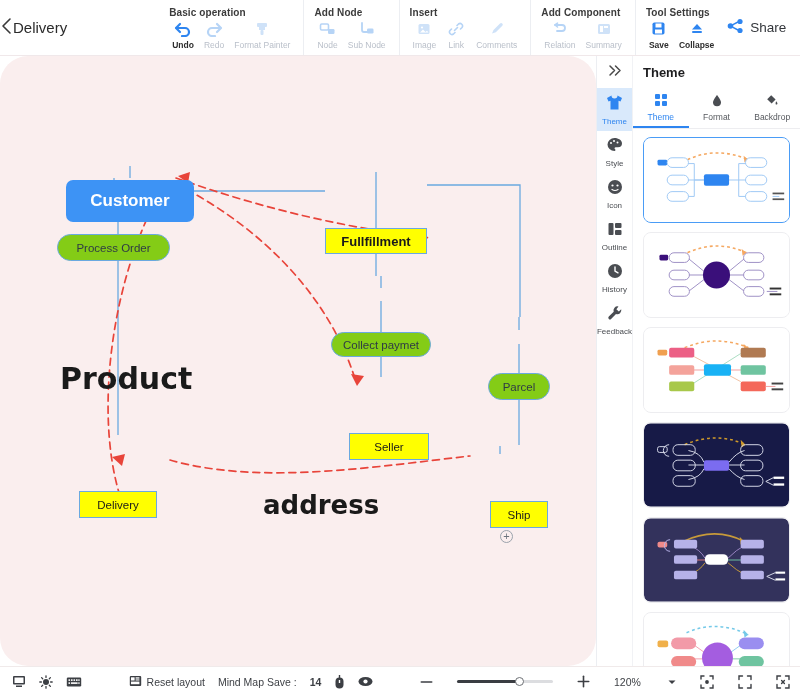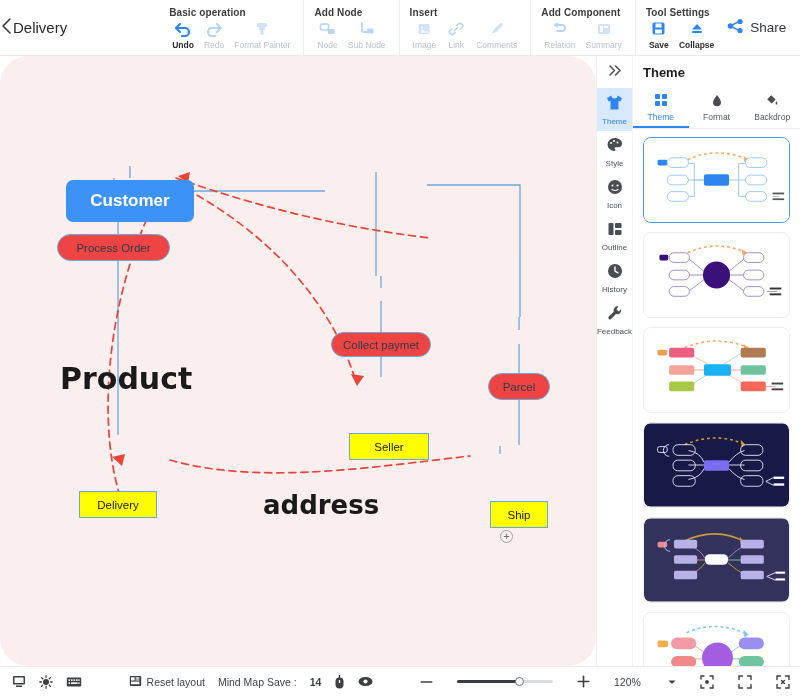--- a/index.html
+++ b/index.html
@@ -62,21 +62,21 @@
 
   .node {
     position: absolute; display: flex; align-items: center; justify-content: center;
     white-space: nowrap; cursor: pointer;
   }
   .n-root {
     background: #3d93f5; color: #ffffff; font-weight: bold; font-size: 17px;
     border-radius: 7px;
   }
   .n-pill {
-    background: #ef4444; border: 1.3px solid #6aa9e0; border-radius: 14px;
+    background: #84cc16; border: 1.3px solid #6aa9e0; border-radius: 14px;
     color: #2f3b45; font-size: 11.5px;
   }
   .n-yellow {
     background: #ffff00; border: 1.3px solid #6aa9e0;
     color: #1a1a1a; font-size: 11.5px;
   }
   .n-yellow.bold { font-weight: bold; font-size: 13px; }
   .free-label {
     position: absolute; font-weight: bold; color: #1a1a1a;
     font-family: "DejaVu Sans", sans-serif; white-space: nowrap;
@@ -362,20 +362,23 @@
         <polygon points="159,136 155,149 167,145"></polygon>
         <polygon points="112,401 125,398 122,410"></polygon>
       </g>
     </svg>
 
     <div class="node n-root" style="left:66px; top:124px; width:128px; height:42px;">
       <span>Customer</span>
     </div>
     <div class="node n-pill" style="left:57px; top:178px; width:113px; height:27px;">
       <span>Process Order</span>
+    </div>
+    <div class="node n-yellow bold" style="left:325px; top:172px; width:102px; height:26px;">
+      <span>Fullfillment</span>
     </div>
     <div class="node n-pill" style="left:331px; top:276px; width:100px; height:25px;">
       <span>Collect paymet</span>
     </div>
     <div class="node n-pill" style="left:488px; top:317px; width:62px; height:27px;">
       <span>Parcel</span>
     </div>
     <div class="node n-yellow" style="left:349px; top:377px; width:80px; height:27px;">
       <span>Seller</span>
     </div>

